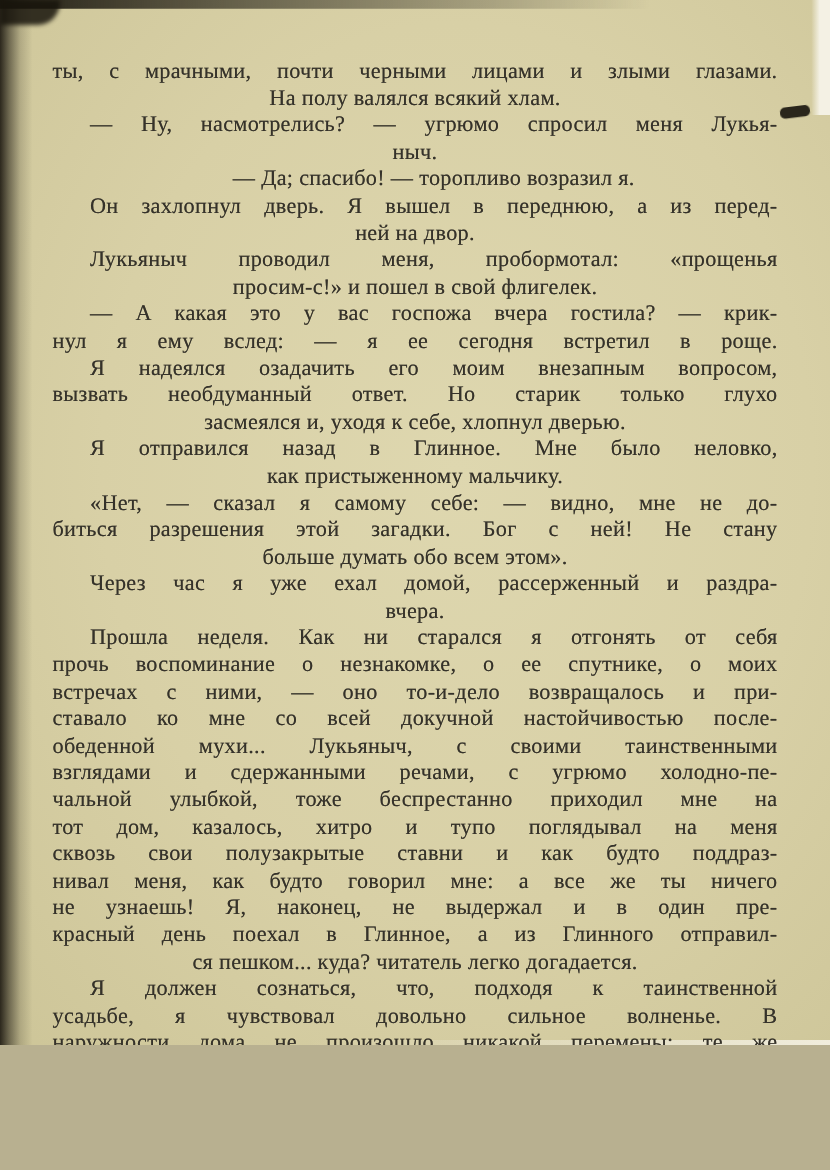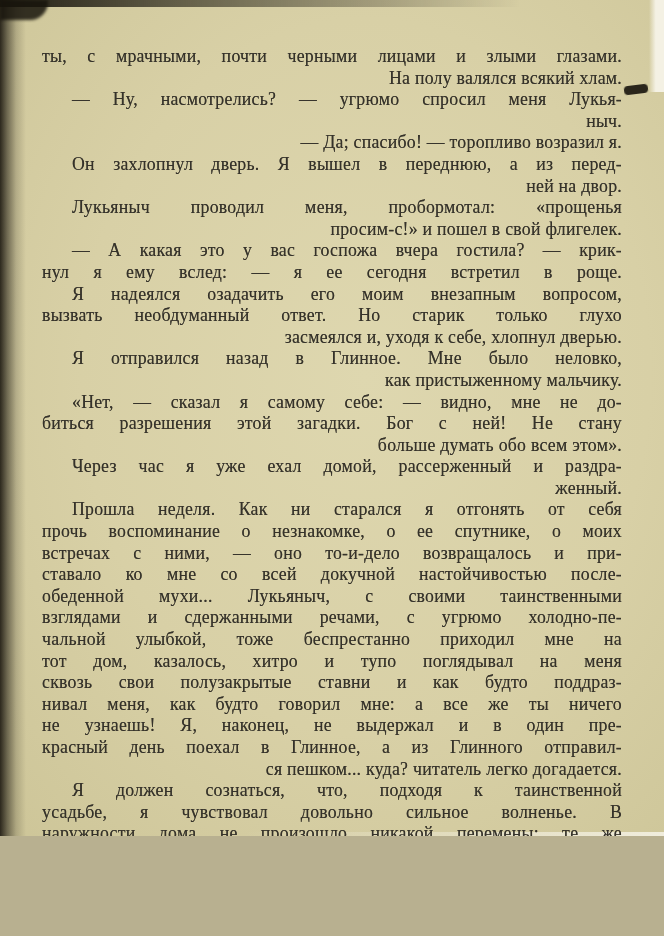--- a/index.html
+++ b/index.html
@@ -60,21 +60,21 @@
   
   .text-block {
     position: absolute;
     left: 42px; right: 42px; top: 46px;
     color: var(--ink);
     font-size: 17.8px;
     line-height: 21.6px;
     letter-spacing: 0.25px;
     text-shadow: 0 0 0.5px rgba(53,50,42,0.65);
   }
-  .line { white-space: normal; text-align: right; }
+  .line { white-space: normal; text-align: center; }
   .line.full { text-align: justify; text-align-last: justify; }
   .line.indent { padding-left: 30px; }
   .footer-row {
     position: absolute;
     left: 42px; right: 42px; top: 876px;
     display: flex; justify-content: space-between; align-items: baseline;
     color: var(--ink);
     text-shadow: 0 0 0.5px rgba(53,50,42,0.65);
   }
   .signature { font-size: 15px; letter-spacing: 1px; }
@@ -106,21 +106,21 @@
       <div class="line full">нул я ему вслед: — я ее сегодня встретил в роще.</div>
       <div class="line full indent">Я надеялся озадачить его моим внезапным вопросом,</div>
       <div class="line full">вызвать необдуманный ответ. Но старик только глухо</div>
       <div class="line">засмеялся и, уходя к себе, хлопнул дверью.</div>
       <div class="line full indent">Я отправился назад в Глинное. Мне было неловко,</div>
       <div class="line">как пристыженному мальчику.</div>
       <div class="line full indent">«Нет, — сказал я самому себе: — видно, мне не до-</div>
       <div class="line full">биться разрешения этой загадки. Бог с ней! Не стану</div>
       <div class="line">больше думать обо всем этом».</div>
       <div class="line full indent">Через час я уже ехал домой, рассерженный и раздра-</div>
-      <div class="line">женный.</div>
+      <div class="line">вчера.</div>
       <div class="line full indent">Прошла неделя. Как ни старался я отгонять от себя</div>
       <div class="line full">прочь воспоминание о незнакомке, о ее спутнике, о моих</div>
       <div class="line full">встречах с ними, — оно то-и-дело возвращалось и при-</div>
       <div class="line full">ставало ко мне со всей докучной настойчивостью после-</div>
       <div class="line full">обеденной мухи... Лукьяныч, с своими таинственными</div>
       <div class="line full">взглядами и сдержанными речами, с угрюмо холодно-пе-</div>
       <div class="line full">чальной улыбкой, тоже беспрестанно приходил мне на</div>
       <div class="line full">тот дом, казалось, хитро и тупо поглядывал на меня</div>
       <div class="line full">сквозь свои полузакрытые ставни и как будто поддраз-</div>
       <div class="line full">нивал меня, как будто говорил мне: а все же ты ничего</div>

